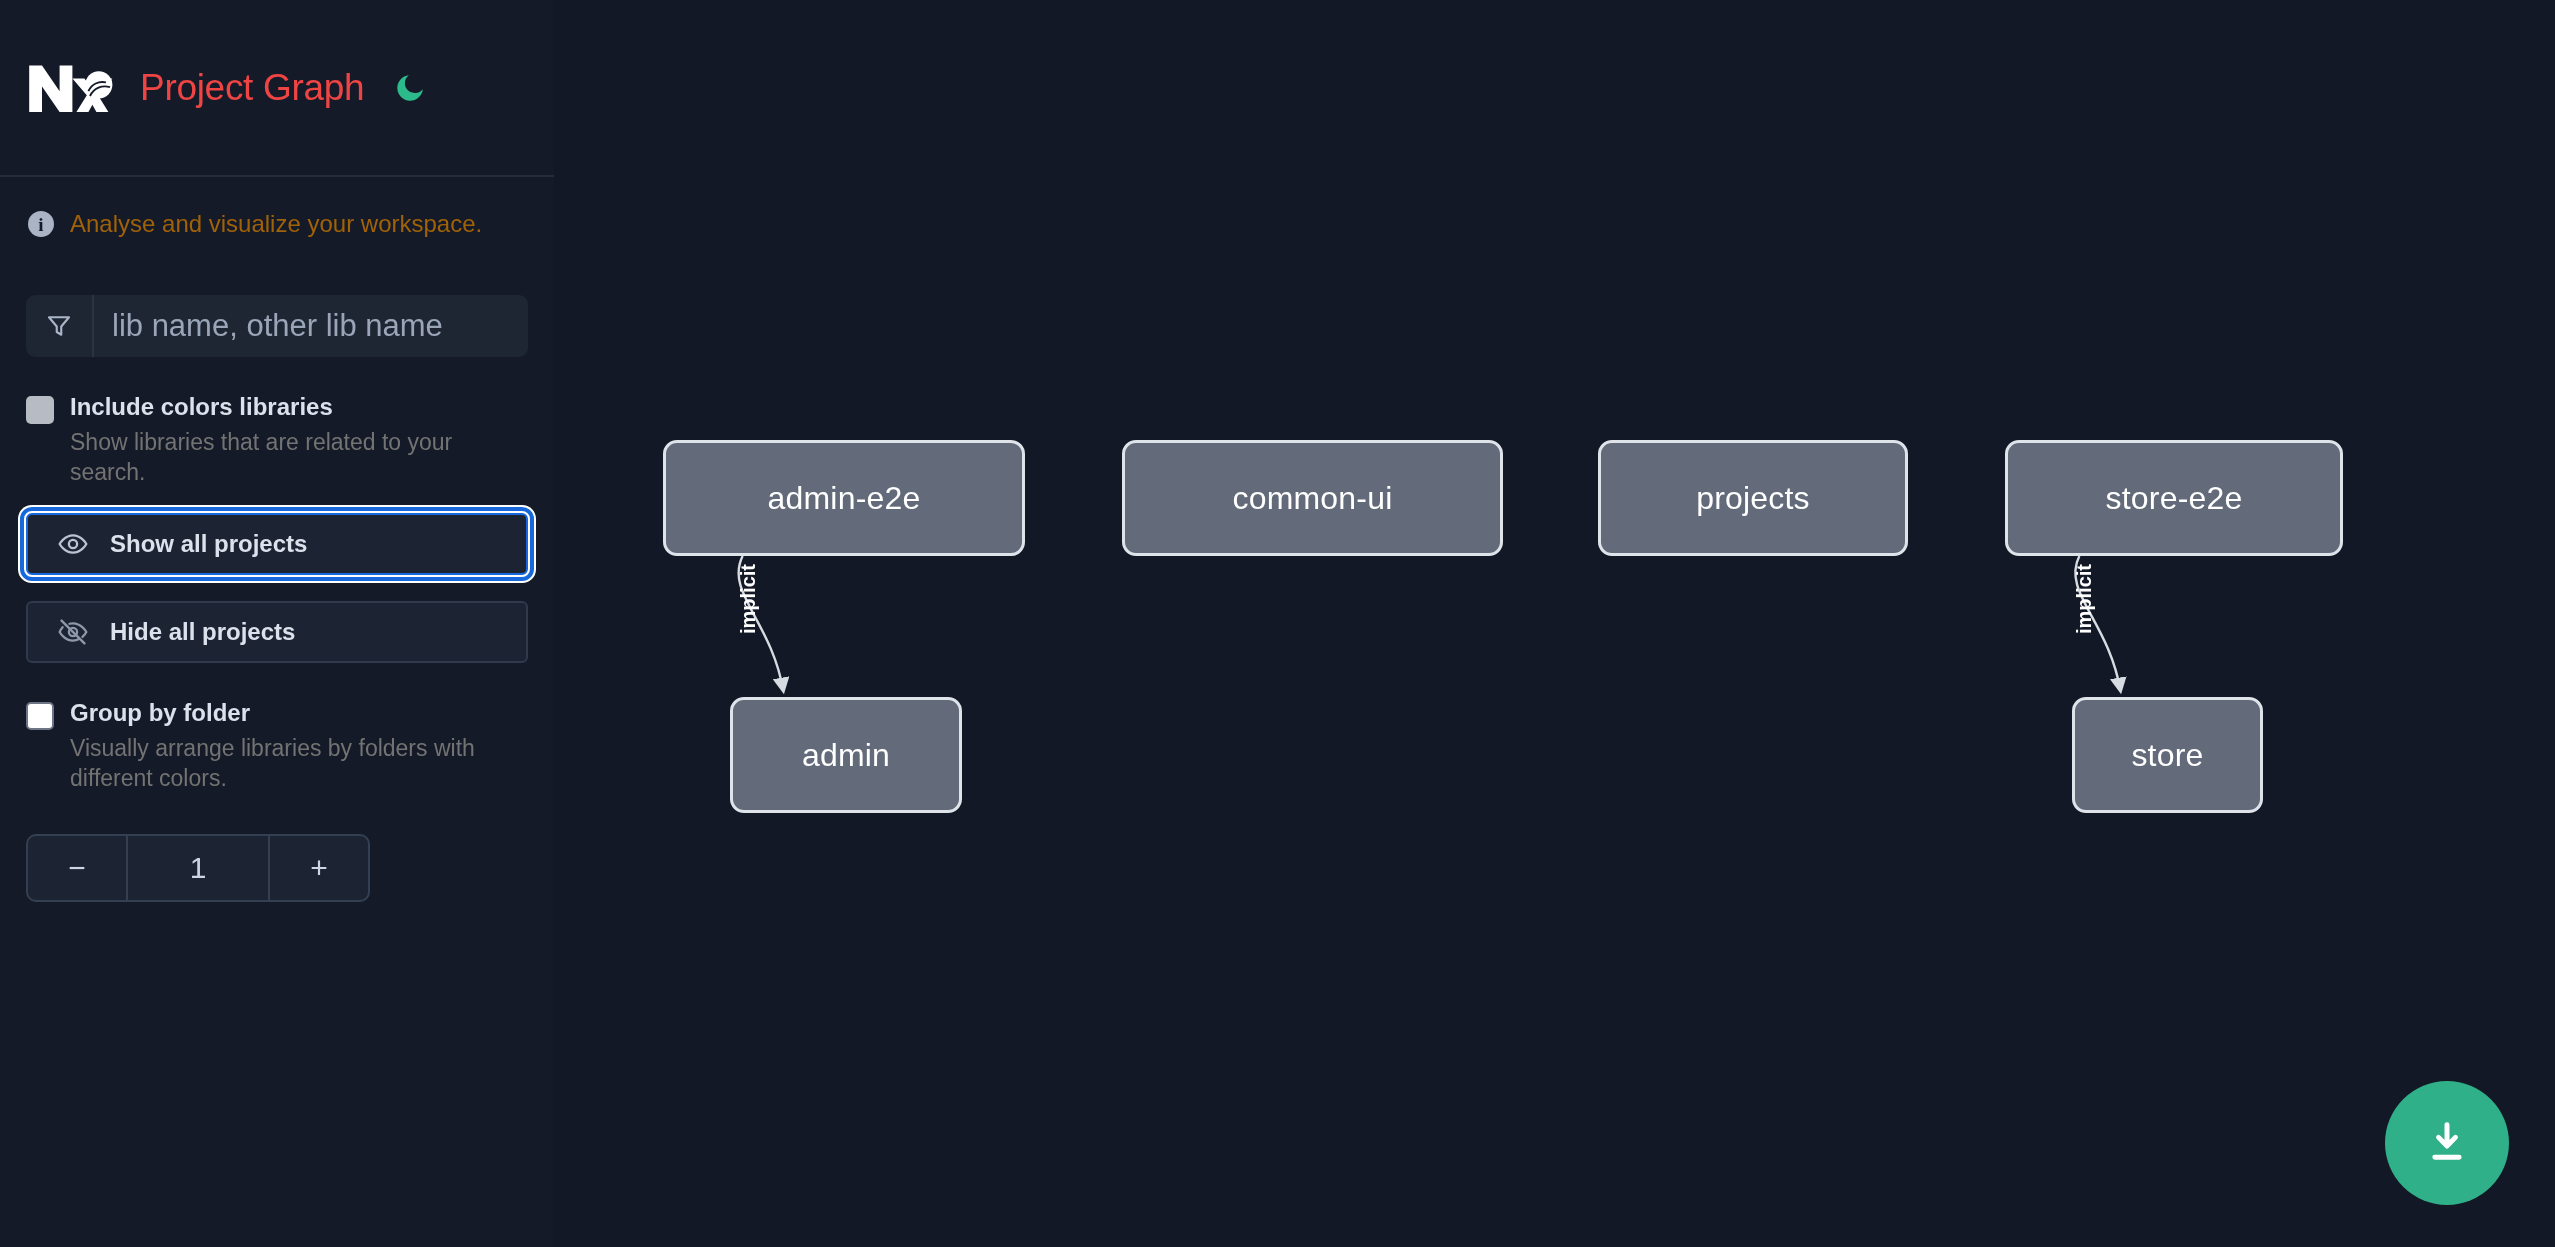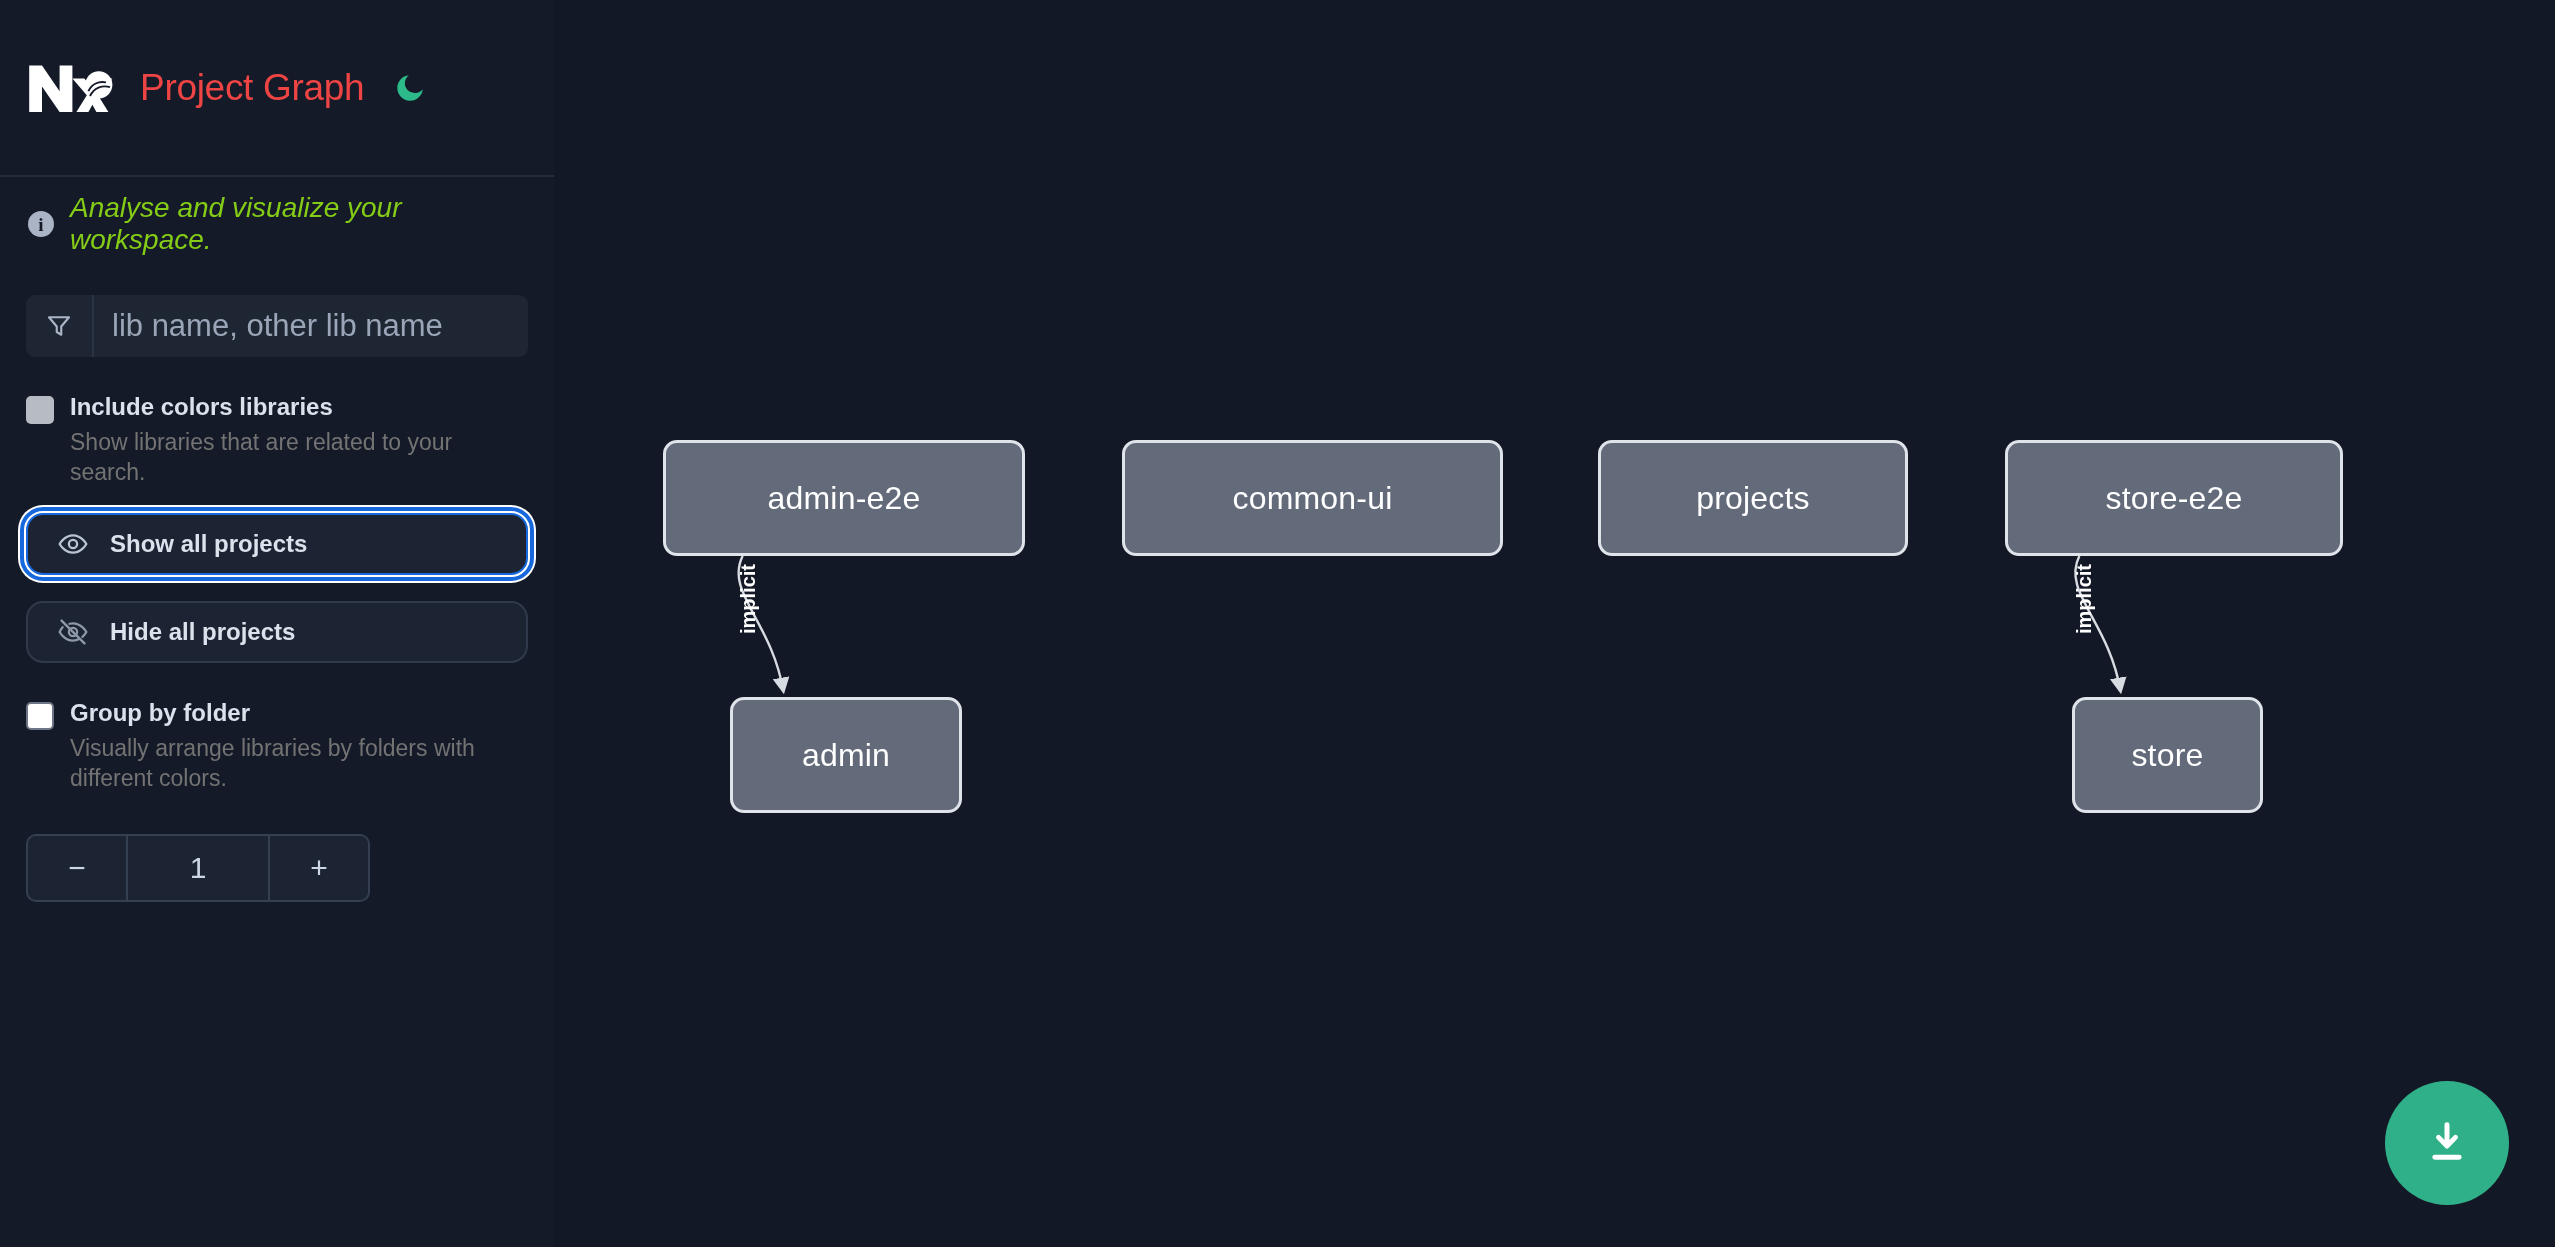--- a/index.html
+++ b/index.html
@@ -92,23 +92,22 @@
     color: #141a27;
     font-size: 19px;
     font-weight: 700;
     font-family: "Liberation Serif", serif;
     display: flex;
     align-items: center;
     justify-content: center;
     line-height: 1;
   }
   #tagline-text {
-    font-size: 28px;
-    color: #84cc16;
-    font-style: italic;
+    font-size: 24px;
+    color: #a16207;
   }
 
   
   #search-wrap {
     margin-top: 24px;
     height: 62px;
     display: flex;
     align-items: stretch;
     background: #1e2634;
     border-radius: 9px;
@@ -184,21 +183,21 @@
     margin-top: 26px;
     height: 62px;
     width: 100%;
     box-sizing: border-box;
     display: flex;
     align-items: center;
     gap: 20px;
     padding-left: 28px;
     background: #1c2433;
     border: 2px solid #303a4c;
-    border-radius: 17px;
+    border-radius: 6px;
     color: #dbe2ec;
     font-size: 24px;
     font-weight: 700;
     cursor: pointer;
     font-family: "Liberation Sans", sans-serif;
   }
   .action-btn.focused {
     border-color: #1668dc;
     outline: 4px solid #1668dc;
     outline-offset: 2px;

